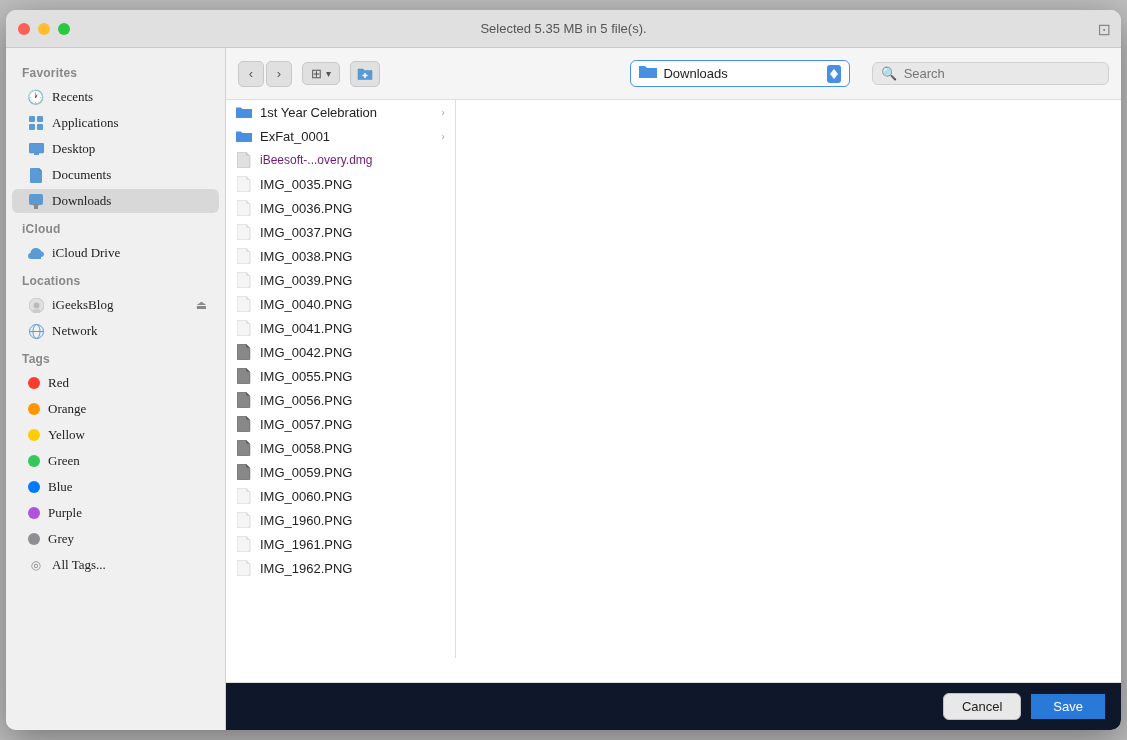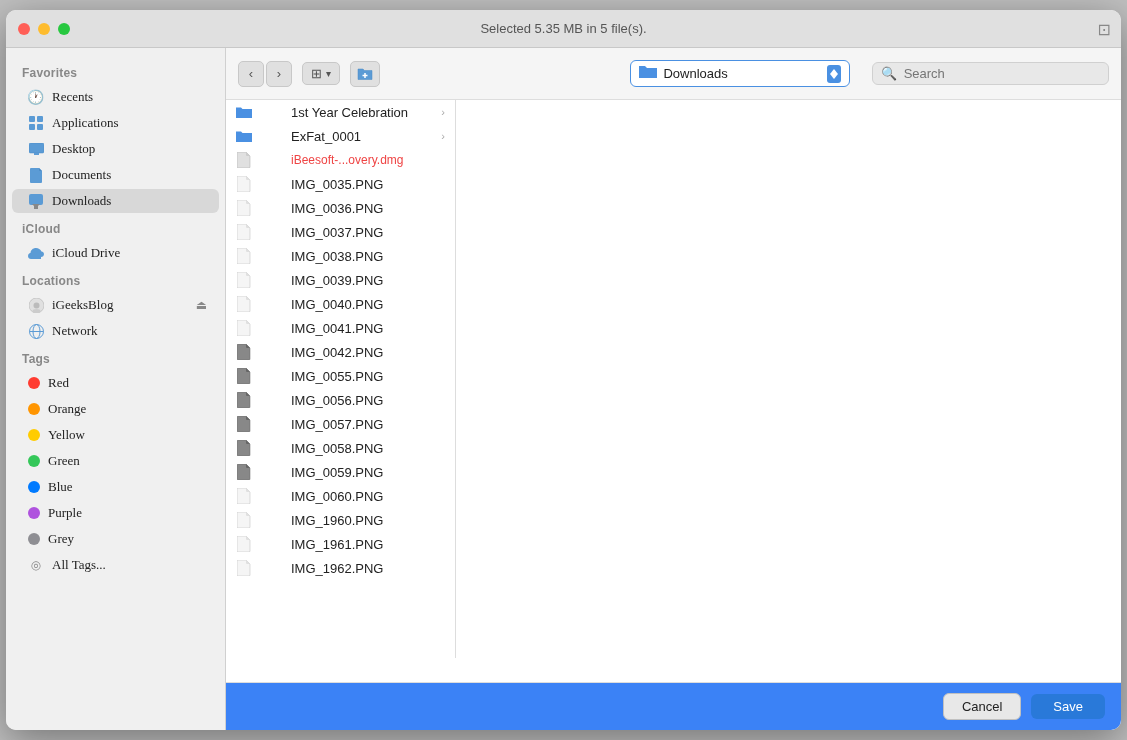--- a/index.html
+++ b/index.html
@@ -247,29 +247,28 @@
       display: flex;
       align-items: center;
       justify-content: center;
       font-size: 13px;
       flex-shrink: 0;
     }
     .file-name {
       font-size: 13px;
       color: #222;
       flex: 1;
-      margin-left: 31px;
     }
     .chevron-right {
       color: #aaa;
       font-size: 11px;
     }
     .bottom-bar {
       height: 48px;
-      background: #3b82f6;
+      background: #0f172a;
       border-top: 1px solid #ddd;
       display: flex;
       align-items: center;
       justify-content: flex-end;
       padding: 0 16px;
       gap: 10px;
       margin-top: 24px;
     }
     .btn-cancel {
       padding: 5px 18px;
@@ -277,21 +276,21 @@
       border: 1px solid #c0c0c0;
       border-radius: 6px;
       font-size: 13px;
       cursor: pointer;
       color: #222;
     }
     .btn-save {
       padding: 5px 22px;
       background: #2979d9;
       border: none;
-      border-radius: 6px;
+      border-radius: 0;
       font-size: 13px;
       cursor: pointer;
       color: #fff;
       font-weight: 500;
     }
     .empty-pane {
       flex: 1;
       background: #fff;
     }
     .folder-blue { color: #4a90e2; font-size: 15px; }
@@ -494,21 +493,21 @@
             <span class="chevron-right">›</span>
           </div>
 
           <div class="file-item">
             <div class="file-icon" style="color:#888;font-size:11px;">
               <svg width="14" height="16" viewBox="0 0 14 16" fill="none">
                 <path d="M1 0h8l4 4v11a1 1 0 01-1 1H1a1 1 0 01-1-1V1a1 1 0 011-1z" fill="#e0e0e0" stroke="#aaa" stroke-width="0.5"></path>
                 <path d="M9 0l4 4H10a1 1 0 01-1-1V0z" fill="#ccc"></path>
               </svg>
             </div>
-            <span class="file-name" style="color:#ef4444;font-size:12px;">iBeesoft-...overy.dmg</span>
+            <span class="file-name" style="color:#701a75;font-size:12px;">iBeesoft-...overy.dmg</span>
           </div>
 
           <div class="file-item">
             <div class="file-icon">
               <svg width="14" height="16" viewBox="0 0 14 16" fill="none">
                 <path d="M1 0h8l4 4v11a1 1 0 01-1 1H1a1 1 0 01-1-1V1a1 1 0 011-1z" fill="#f5f5f5" stroke="#bbb" stroke-width="0.5"></path>
                 <path d="M9 0l4 4H10a1 1 0 01-1-1V0z" fill="#e0e0e0"></path>
               </svg>
             </div>
             <span class="file-name">IMG_0035.PNG</span>

